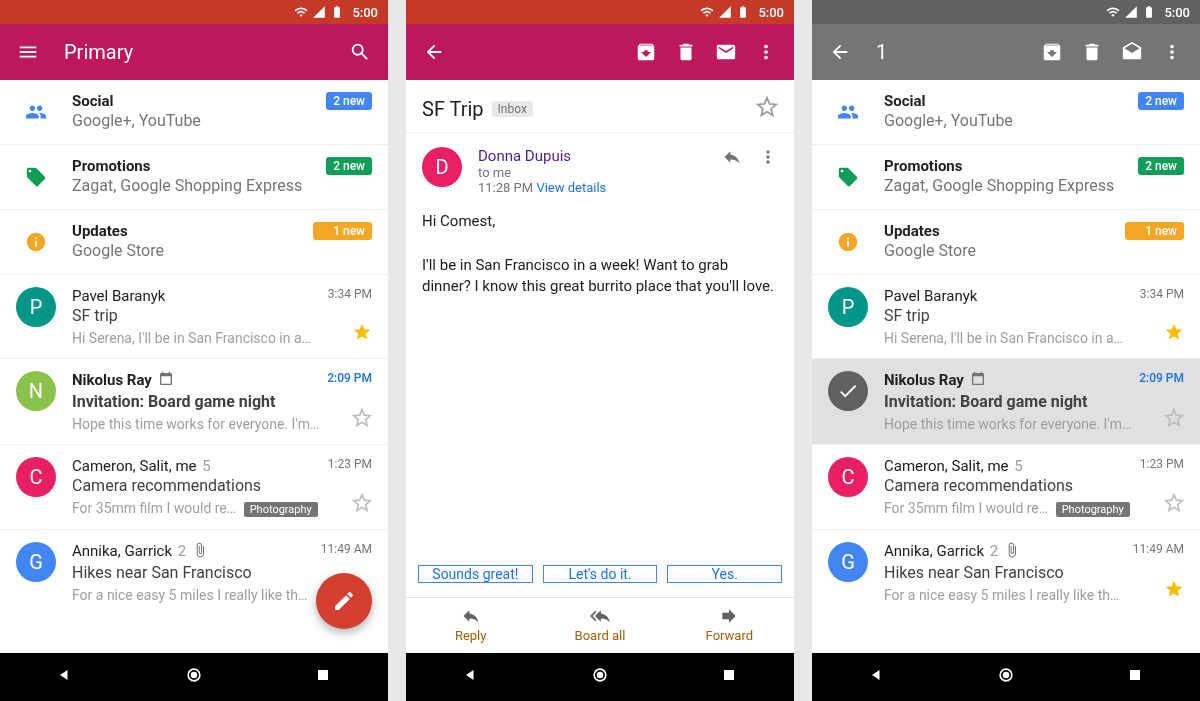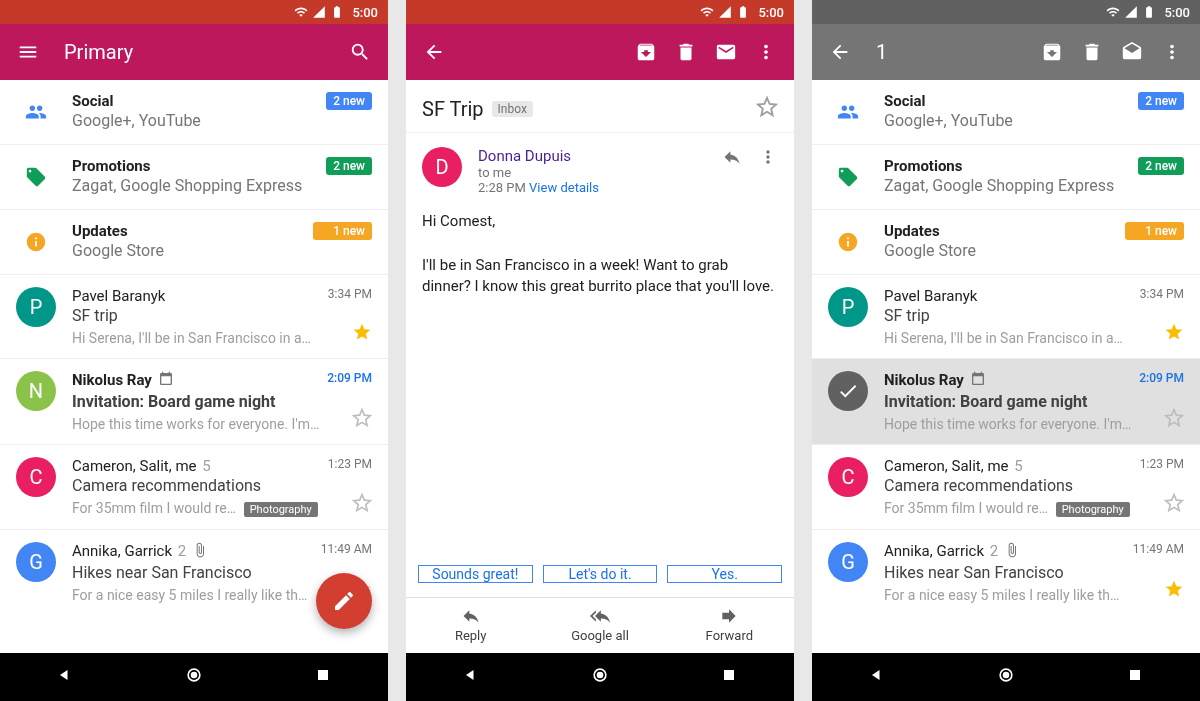--- a/index.html
+++ b/index.html
@@ -181,21 +181,21 @@
     flex: 1;
     border: 1px solid #4285f4; color: #1a73e8;
     font-size: 14px; padding: 0 0; text-align: center;
     background: #fff;
   }
   .msg-actions {
     display: flex; border-top: 1px solid #e0e0e0;
   }
   .msg-actions .ma {
     flex: 1; text-align: center; padding: 8px 0 10px 0;
-    font-size: 13px; color: #404040;
+    font-size: 13px; color: #a16207;
   }
   .msg-actions .ma svg { width: 20px; height: 20px; fill: #616161; display:block; margin: 0 auto 2px auto; }
 </style>
 </head>
 <body>
 
 <div class="phone">
   <div class="statusbar red">
     <svg viewBox="0 0 24 24">
         <path d="M1 9l2 2c4.97-4.97 13.03-4.97 18 0l2-2C16.93 2.93 7.08 2.93 1 9zm8 8l3 3 3-3c-1.65-1.66-4.34-1.66-6 0zm-4-4l2 2c2.76-2.76 7.24-2.76 10 0l2-2C15.14 9.14 8.87 9.14 5 13z"></path>
@@ -416,21 +416,21 @@
           <path d="M12 17.27L18.18 21l-1.64-7.03L22 9.24l-7.19-.61L12 2 9.19 8.63 2 9.24l5.46 4.73L5.82 21z"></path>
         </svg>
     </div>
   </div>
 
   <div class="msg-sender">
     <div class="avatar">D</div>
     <div class="info">
       <div class="name">Donna Dupuis</div>
       <div>to me</div>
-      <div><span>2:28 PM</span> <span class="details">View details</span></div>
+      <div><span>11:28 PM</span> <span class="details">View details</span></div>
     </div>
     <div class="actions">
       <div><svg viewBox="0 0 24 24">
             <path d="M10 9V5l-7 7 7 7v-4.1c5 0 8.5 1.6 11 5.1-1-5-4-10-11-11z"></path>
           </svg></div>
       <div><svg viewBox="0 0 24 24">
             <path d="M12 8c1.1 0 2-.9 2-2s-.9-2-2-2-2 .9-2 2 .9 2 2 2zm0 2c-1.1 0-2 .9-2 2s.9 2 2 2 2-.9 2-2-.9-2-2-2zm0 6c-1.1 0-2 .9-2 2s.9 2 2 2 2-.9 2-2-.9-2-2-2z"></path>
           </svg></div>
     </div>
   </div>
@@ -449,21 +449,21 @@
     <div class="ma">
       <svg viewBox="0 0 24 24">
           <path d="M10 9V5l-7 7 7 7v-4.1c5 0 8.5 1.6 11 5.1-1-5-4-10-11-11z"></path>
         </svg>
       <span>Reply</span>
     </div>
     <div class="ma">
       <svg viewBox="0 0 24 24">
           <path d="M7 8V5l-7 7 7 7v-3l-4-4 4-4zm6 1V5l-7 7 7 7v-4.1c5 0 8.5 1.6 11 5.1-1-5-4-10-11-11z"></path>
         </svg>
-      <span>Google all</span>
+      <span>Board all</span>
     </div>
     <div class="ma">
       <svg viewBox="0 0 24 24">
           <path d="M12 8V4l8 8-8 8v-4H4V8z"></path>
         </svg>
       <span>Forward</span>
     </div>
   </div>
 
   <div class="navbar">

